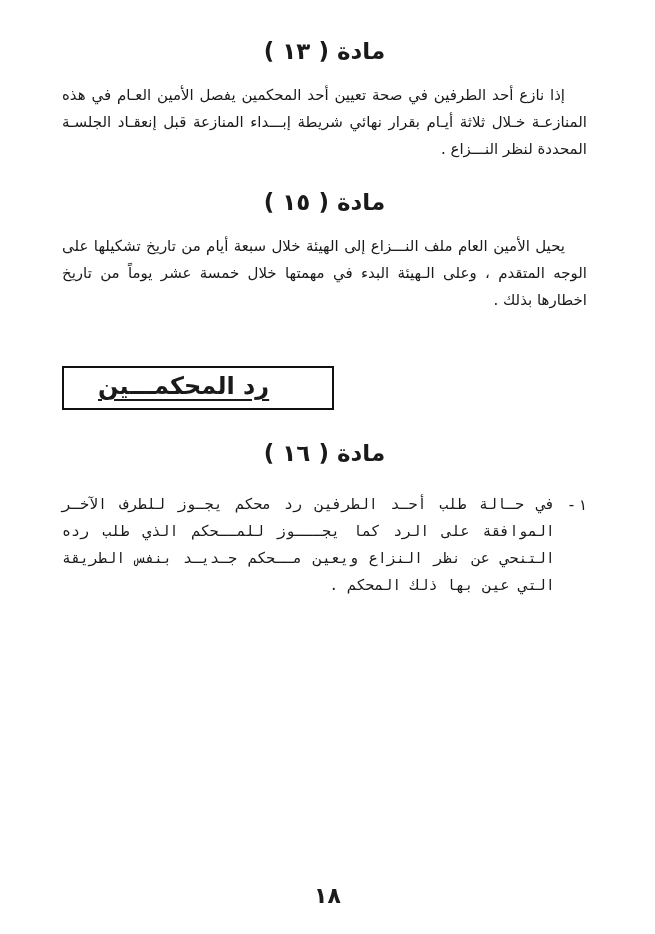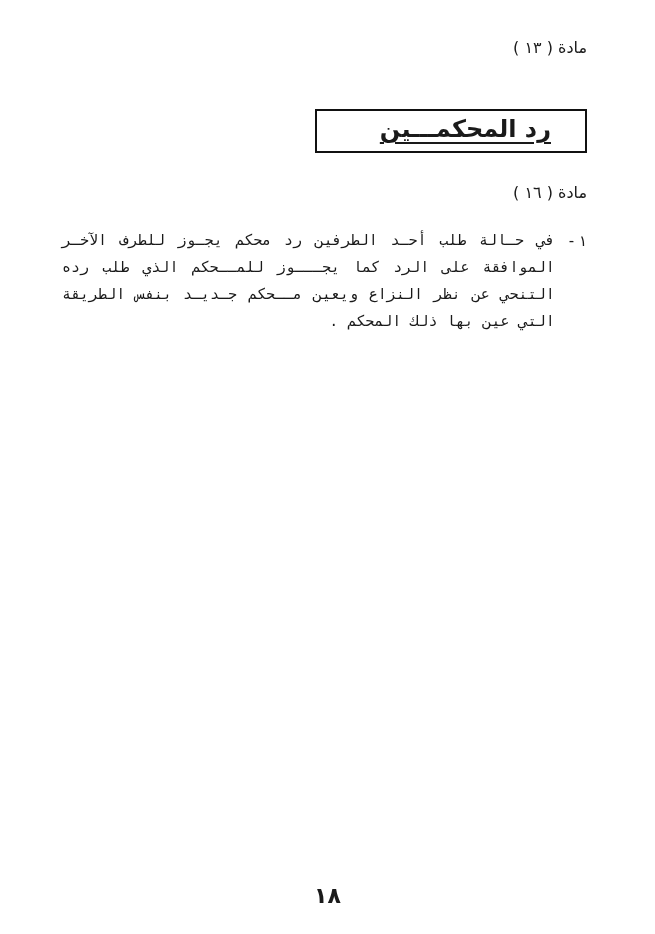--- a/index.html
+++ b/index.html
@@ -19,36 +19,36 @@
     width: 655px;
     height: 934px;
     background: #ffffff;
     box-sizing: border-box;
     padding: 38px 68px 20px 62px;
   }
   .article {
     margin-bottom: 26px;
   }
   .article-heading {
-    text-align: right;
-    font-weight: normal;
-    font-size: 16px;
+    text-align: center;
+    font-weight: bold;
+    font-size: 23px;
     margin: 0 0 18px 0;
     letter-spacing: 0.5px;
   }
   .article-body {
     font-size: 15px;
     line-height: 27px;
     text-align: justify;
     text-align-last: right;
     margin: 0;
     text-indent: 22px;
   }
   .section-box-wrap {
-    text-align: right;
+    text-align: left;
     margin: 52px 0 30px 0;
   }
   .section-box {
     display: inline-block;
     border: 2px solid #111111;
     padding: 4px 34px 8px 34px;
     min-width: 200px;
   }
   .section-box-title {
     font-weight: bold;
@@ -86,23 +86,28 @@
     font-weight: bold;
   }
 </style>
 </head>
 <body>
 
 <div class="page">
 
   <div class="article">
     <div class="article-heading">مادة ( ١٣ )</div>
+    <p class="article-body">إذا نازع أحد الطرفين في صحة تعيين أحد المحكمين يفصل الأمين العـام في هذه المنازعـة خـلال ثلاثة أيـام بقرار نهائي شريطة إبـــداء المنازعة قبل إنعقـاد الجلسـة المحددة لنظر النـــزاع .</p>
   </div>
 
 
+  <div class="article">
+    <div class="article-heading">مادة ( ١٥ )</div>
+    <p class="article-body">يحيل الأمين العام ملف النـــزاع إلى الهيئة خلال سبعة أيام من تاريخ تشكيلها على الوجه المتقدم ، وعلى الـهيئة البدء في مهمتها خلال خمسة عشر يوماً من تاريخ اخطارها بذلك .</p>
+  </div>
 
   <div class="section-box-wrap">
     <div class="section-box">
       <span class="section-box-title">رد المحكمـــين</span>
     </div>
   </div>
 
   <div class="article">
     <div class="article-heading">مادة ( ١٦ )</div>
   </div>

